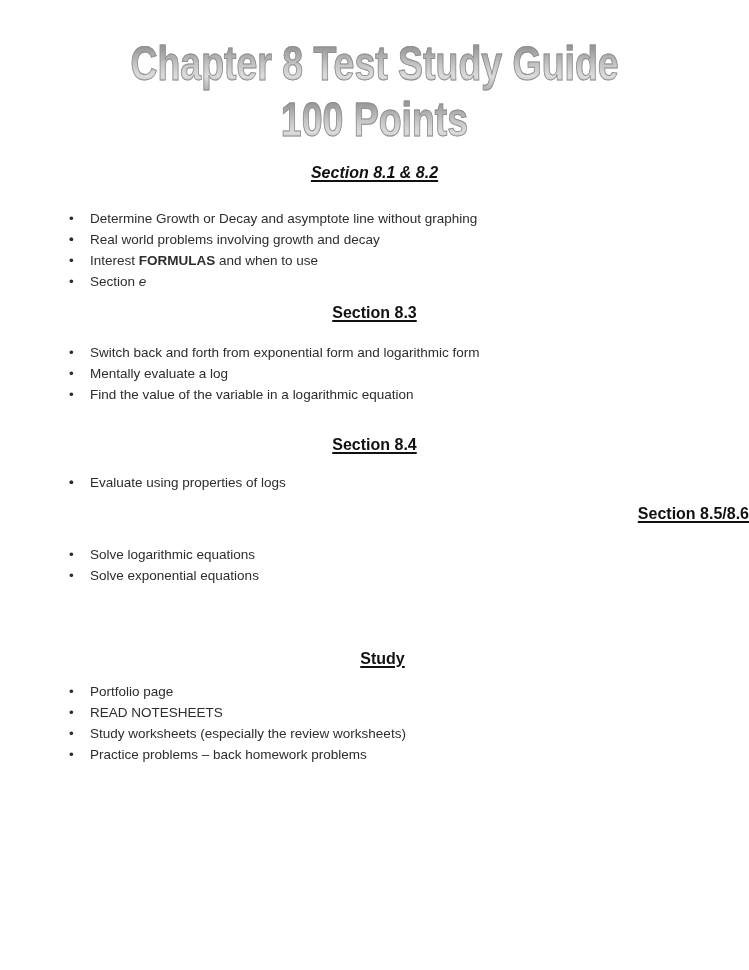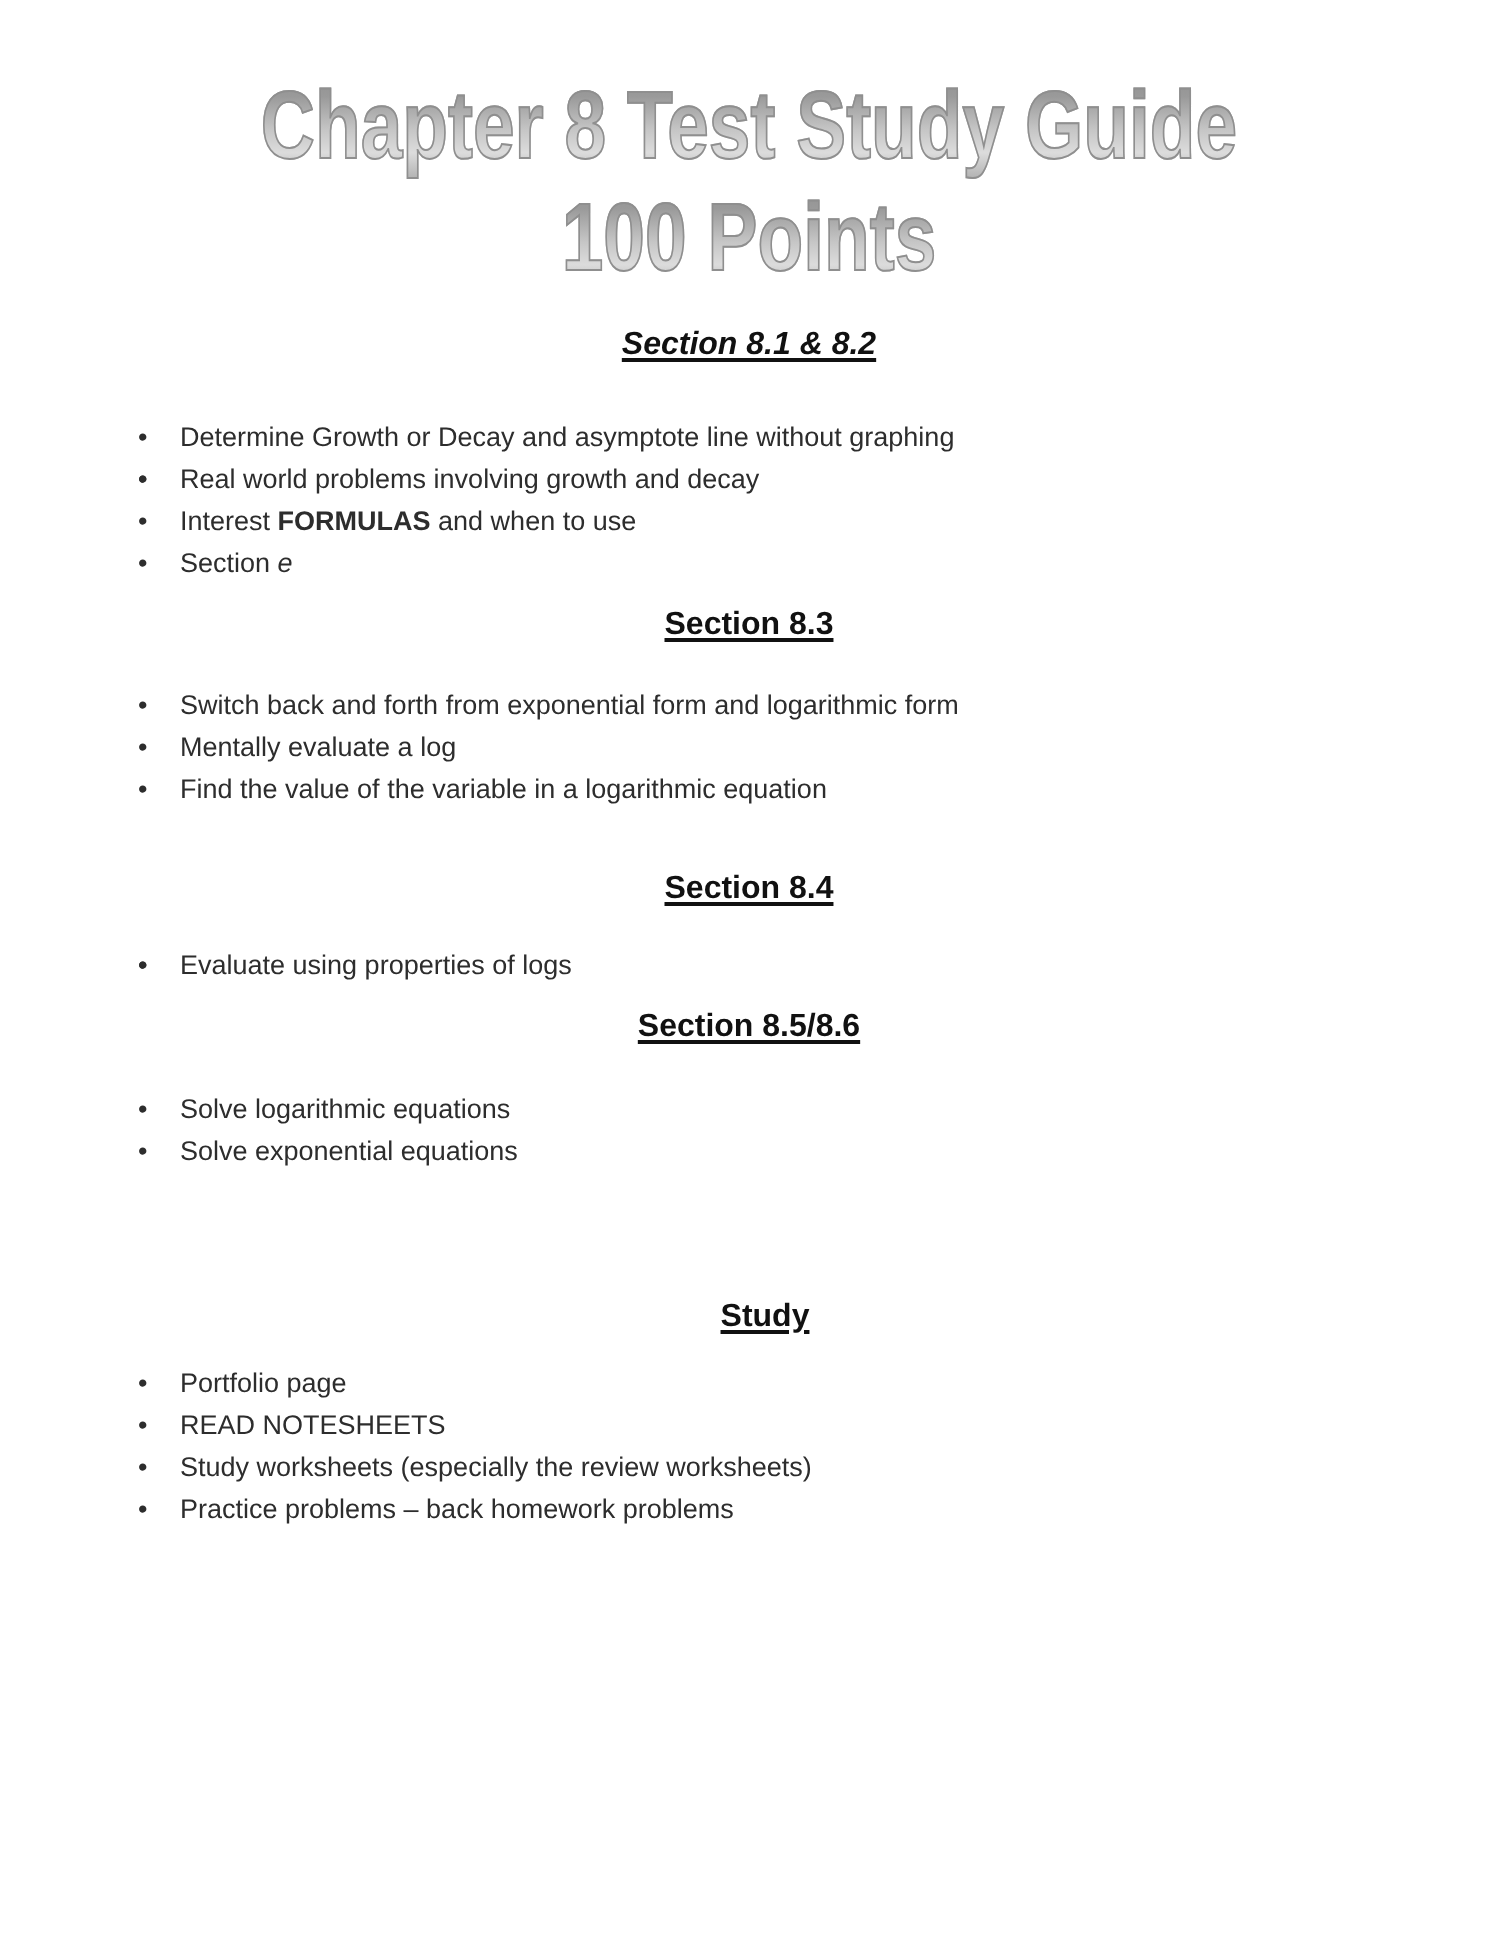--- a/index.html
+++ b/index.html
@@ -61,21 +61,21 @@
     font-weight: bold;
     text-align: center;
     color: var(--heading-text);
     text-decoration: underline;
     text-decoration-thickness: 2px;
     text-underline-offset: 2px;
   }
   .sec-1 .heading { margin-top: 14px; font-style: italic; }
   .sec-2 .heading { margin-top: 10px; }
   .sec-3 .heading { margin-top: 29px; }
-  .sec-4 .heading { margin-top: 10px; }
+  .sec-4 .heading { margin-top: 10px; text-align: right; }
   .sec-5 .heading { margin-top: 62px; margin-left: 16px; }
 
   ul.bullets {
     list-style: none;
     padding-left: 67px;
     font-size: 13.5px;
     line-height: 21px;
     color: var(--body-text);
   }
   .sec-1 .bullets { margin-top: 24px; }

